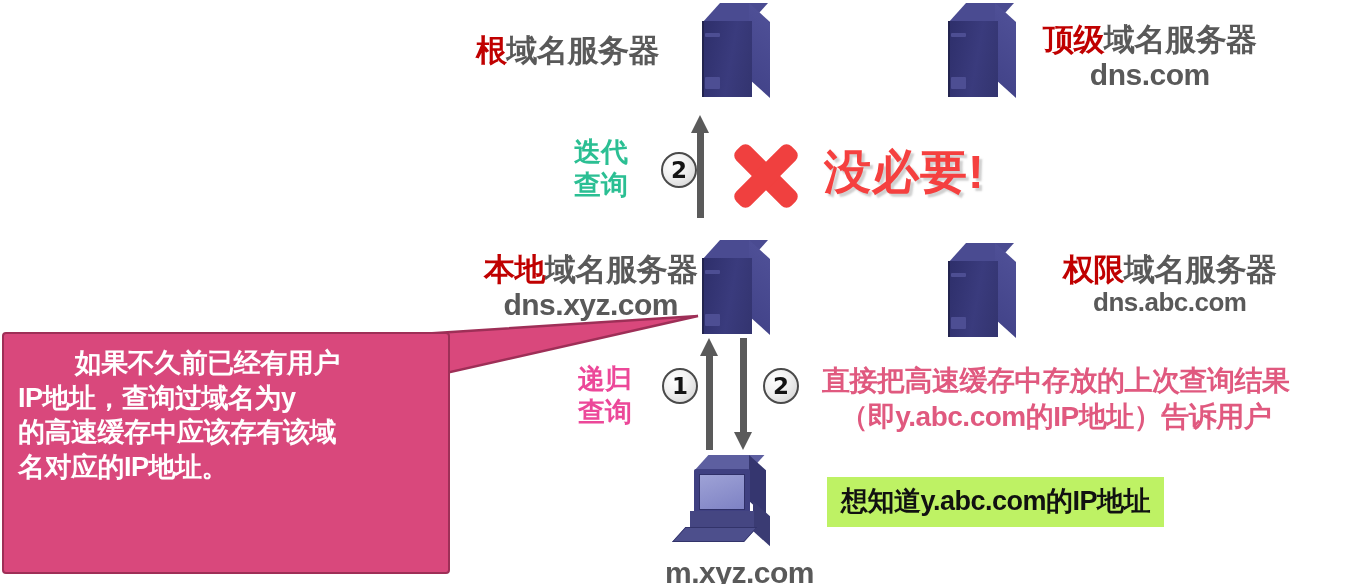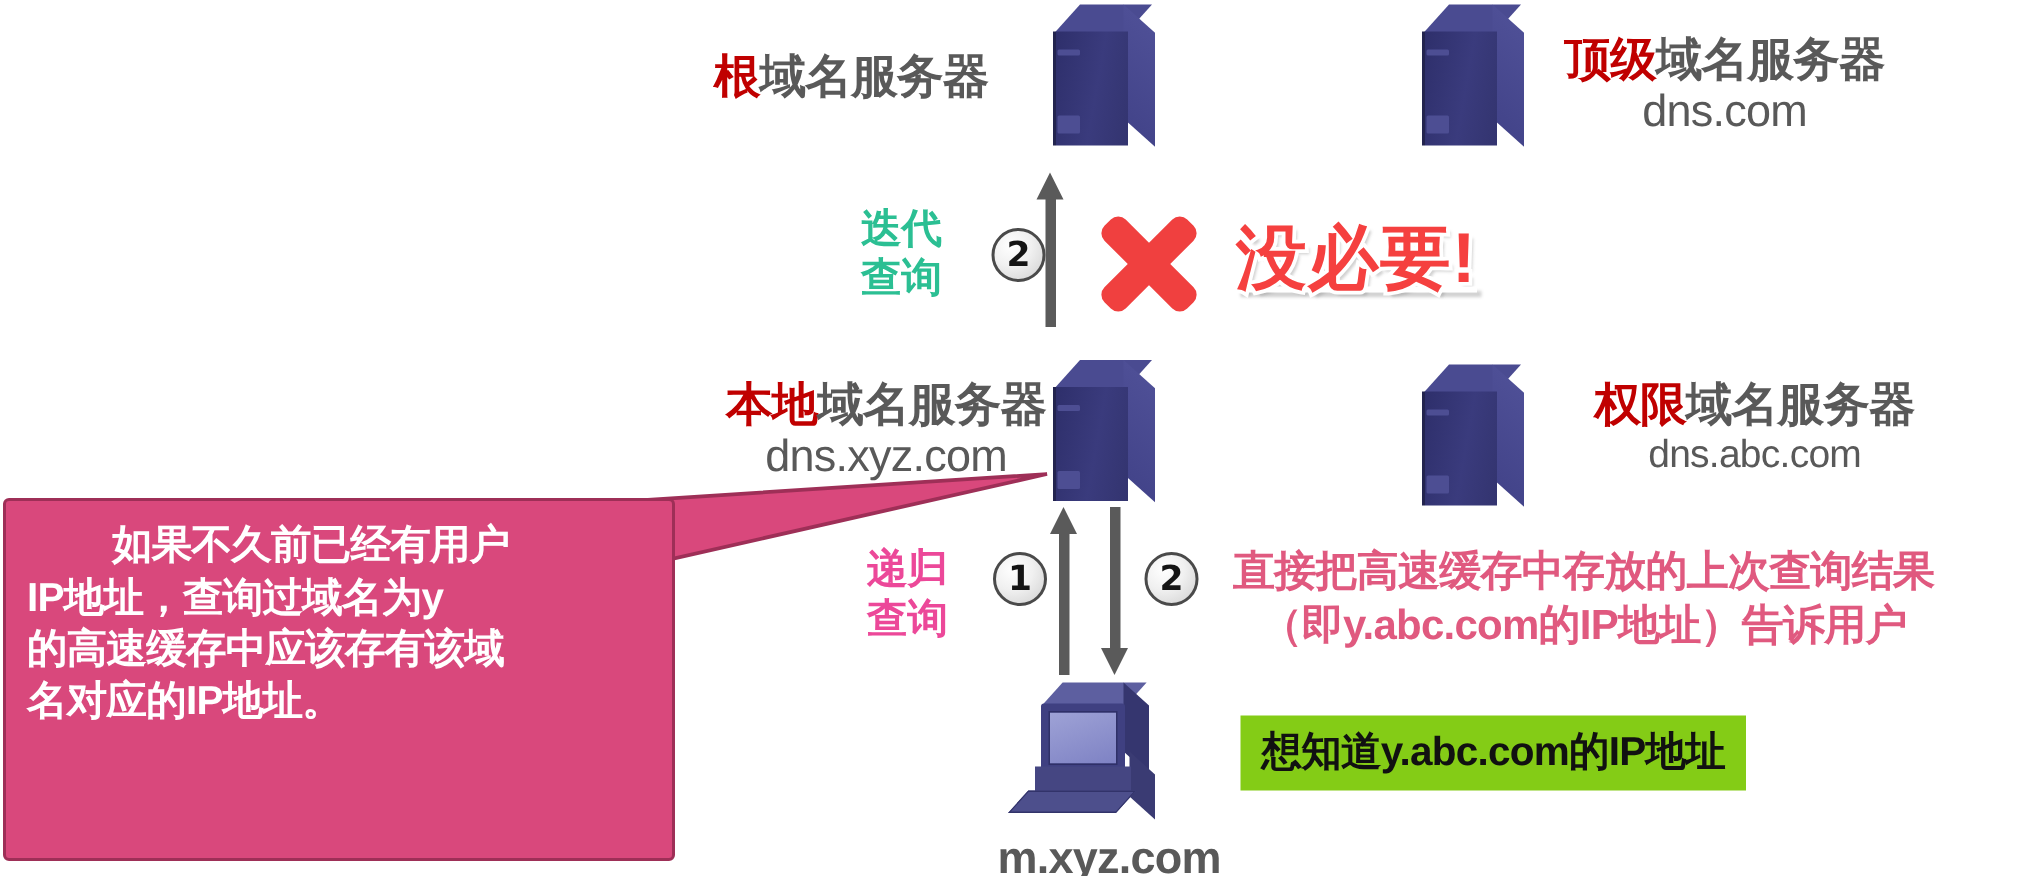--- a/index.html
+++ b/index.html
@@ -101,21 +101,21 @@
   
   .srv-label {
     position: absolute;
     font-weight: bold;
     color: #595959;
     letter-spacing: -0.5px;
     white-space: nowrap;
     line-height: 1.12;
   }
   .srv-label .hi { color: #c00000; }
-  .srv-label .dom { display: block; font-weight: normal; }
+  .srv-label .dom { display: block; font-weight: bold; }
 
   
   .arrow { position: absolute; }
   .arrow .shaft {
     position: absolute; left: 0; width: 7px;
     background: #5a5a5a;
   }
   .arrow .head {
     position: absolute; left: -6px;
     width: 0; height: 0;
@@ -208,21 +208,21 @@
     line-height: 1.3;
     letter-spacing: -0.5px;
     white-space: nowrap;
     margin-left: 27px;
   }
   .pink-note .l2 { display: block; text-align: center; }
 
   
   .yellow-badge {
     position: absolute;
-    background: #84cc16;
+    background: #bef264;
     color: #111111;
     font-weight: bold;
     font-size: 27px;
     letter-spacing: -0.5px;
     padding: 6px 14px 8px 14px;
     white-space: nowrap;
   }
 
   
   .host-label {
@@ -271,21 +271,21 @@
   </div>
   <div class="arrow up" style="left:697px; top:115px; width:7px; height:103px;">
     <div class="head"></div>
     <div class="shaft" style="height:88px;"></div>
   </div>
 
   <div class="x-mark" style="left:718px; top:128px; width:96px; height:96px;">
     <span class="a"></span>
     <span class="b"></span>
   </div>
-  <div class="no-need" style="left:824px; top:141px;text-decoration:underline;">没必要!</div>
+  <div class="no-need" style="left:824px; top:141px;">没必要!</div>
 
   <div class="srv-label" style="left:484px; top:253px; font-size:31px; text-align:center;">
     <span><span class="hi">本地</span><span>域名服务器</span></span>
     <span class="dom" style="font-size:30px; text-align:center;">dns.xyz.com</span>
   </div>
   <div class="server-icon" style="left:692px; top:240px; width:80px; height:96px;">
     <div class="top"></div>
     <div class="side"></div>
     <div class="front"></div>
     <div class="slot s1"></div>

